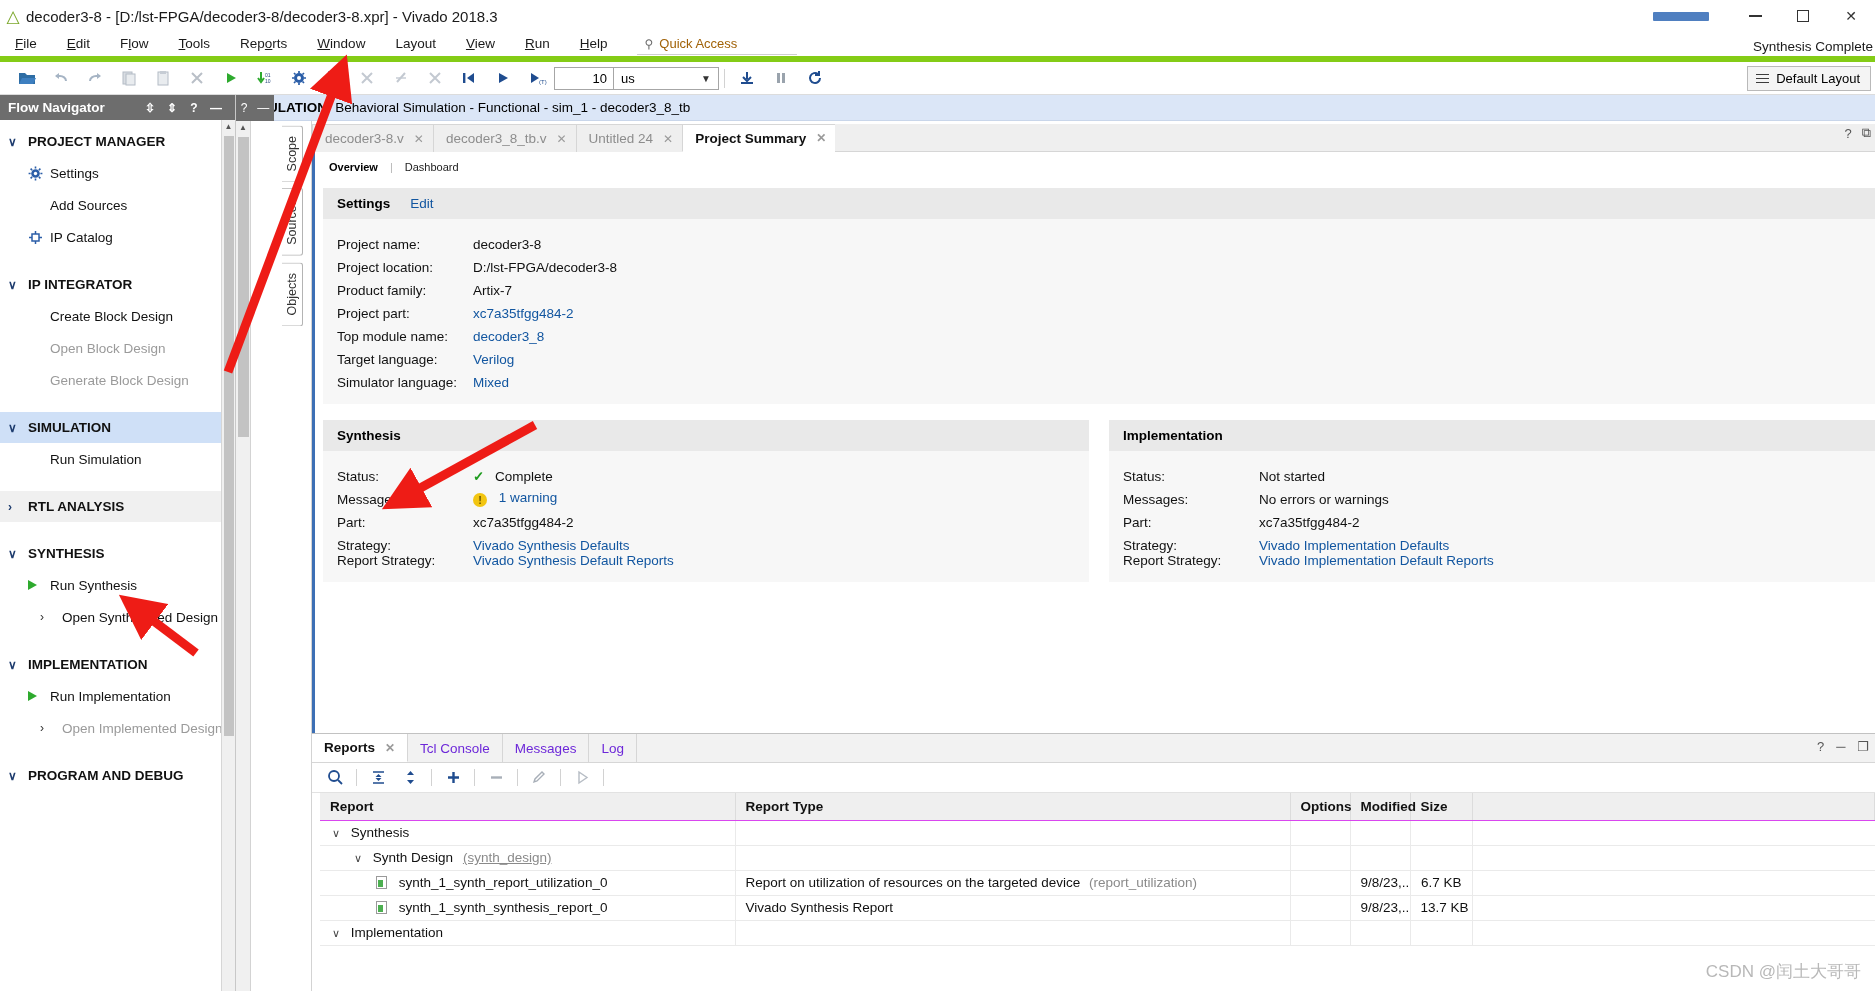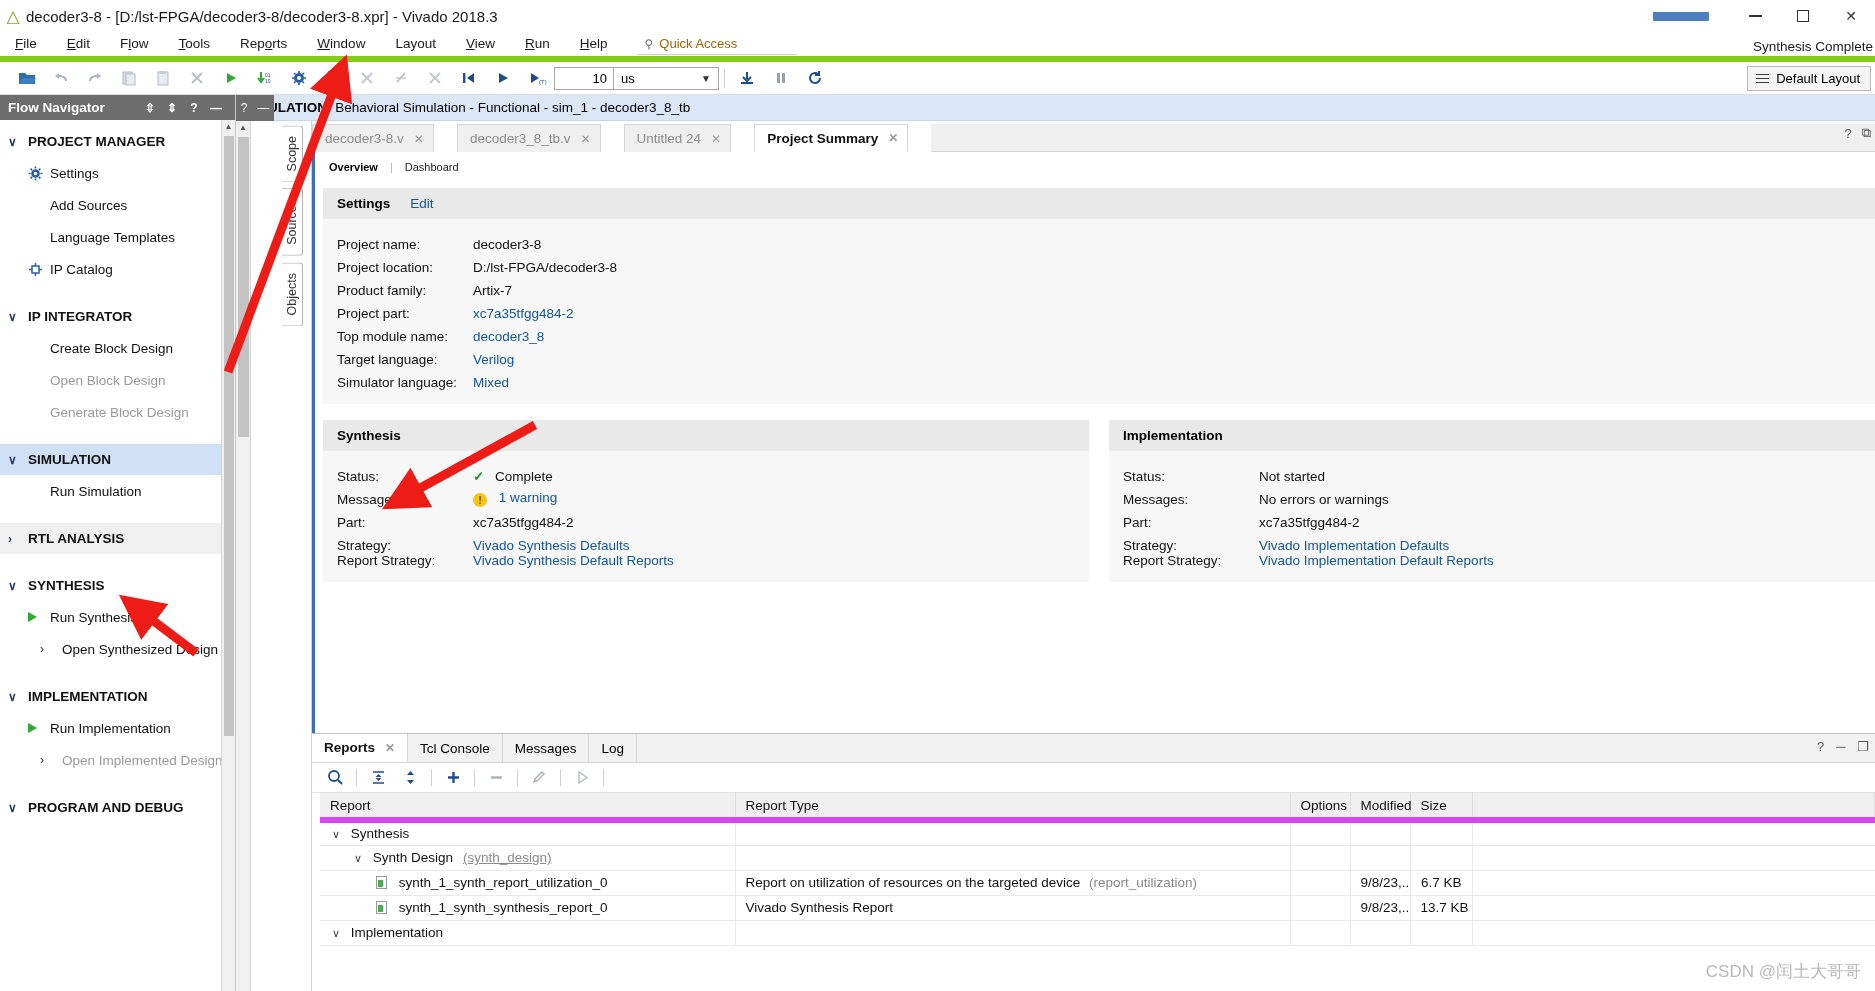--- a/index.html
+++ b/index.html
@@ -132,21 +132,21 @@
     padding: 10px 3px; margin-bottom: 6px; font-size: 12.5px; color: #333;
     border-radius: 3px 0 0 3px;
   }
   .vscroll { width: 15px; background: #f0f0f0; border-right: 1px solid #d3d3d3; position: relative; }
   .vscroll .thumb { position: absolute; top: 16px; left: 2px; width: 11px; height: 300px; background: #c3c3c3; }
   .vscroll .arr { text-align: center; font-size: 8px; color: #555; line-height: 14px; }
 
   .docarea { flex: 1; display: flex; flex-direction: column; min-width: 0; }
 
   
-  .doctabs { height: 31px; display: flex; align-items: flex-end; background: #ffffff; position: relative; gap: 24px; }
+  .doctabs { height: 31px; display: flex; align-items: flex-end; background: #ffffff; position: relative; }
   .dtab {
     height: 28px; display: flex; align-items: center; gap: 10px;
     padding: 0 9px 0 12px; font-size: 13.5px; color: #8d8d8d;
     background: #efefef; border: 1px solid #d6d6d6; border-bottom: none;
     margin-right: -1px;
   }
   .dtab.active { background: #ffffff; color: #111; font-weight: bold; border-bottom: 1px solid #fff; }
   .dtab .x { color: #9a9a9a; font-size: 12px; }
   .doctabs-fill { flex: 1; height: 28px; background: #efefef; border-bottom: 1px solid #d6d6d6; }
   .doctabs-right { position: absolute; right: 4px; top: 4px; display: flex; gap: 10px; align-items: center; font-size: 13px; color: #555; }
@@ -174,31 +174,31 @@
   .warn-dot {
     display: inline-block; width: 14px; height: 14px; border-radius: 50%;
     background: #f2c511; color: #6b5500; font-size: 11px; font-weight: bold;
     text-align: center; line-height: 14px; margin-right: 8px; vertical-align: -2px;
   }
   .clip-row { height: 15px; overflow: hidden; }
 
   
   .console { height: 258px; border-top: 1px solid #c2c2c2; background: #fff; display: flex; flex-direction: column; }
   .ctabs { height: 29px; display: flex; align-items: flex-end; background: #f2f2f2; position: relative; border-bottom: 1px solid #d6d6d6; }
-  .ctab { height: 28px; display: flex; align-items: center; gap: 10px; padding: 0 12px; font-size: 13.5px; color: #000000; border-right: 1px solid #d6d6d6; }
+  .ctab { height: 28px; display: flex; align-items: center; gap: 10px; padding: 0 12px; font-size: 13.5px; color: #6d28d9; border-right: 1px solid #d6d6d6; }
   .ctab.active { background: #ffffff; color: #111; font-weight: bold; border-bottom: 1px solid #fff; }
   .ctabs-right { position: absolute; right: 6px; top: 5px; display: flex; gap: 12px; align-items: center; font-size: 13px; color: #555; }
   .ctools { height: 30px; display: flex; align-items: center; padding-left: 8px; gap: 2px; border-bottom: 1px solid #e2e2e2; }
   .ctool { width: 30px; height: 24px; display: flex; align-items: center; justify-content: center; }
   .ctool-sep { width: 1px; height: 17px; background: #d2d2d2; margin: 0 4px; }
 
   table.rtbl { border-collapse: collapse; width: 100%; font-size: 13.5px; table-layout: fixed; }
   table.rtbl th {
-    background: #efefef; font-weight: normal; text-align: left; height: 27px;
-    padding: 0 10px; border-right: 1px solid #dcdcdc; border-bottom: 6px solid #d946ef; color: #111;
+    background: #efefef; font-weight: bold; text-align: left; height: 27px;
+    padding: 0 10px; border-right: 1px solid #dcdcdc; border-bottom: 1px solid #d946ef; color: #111;
   }
   table.rtbl td { height: 25px; padding: 0 10px; border-right: 1px solid #eaeaea; border-bottom: 1px solid #eaeaea; color: #111; white-space: nowrap; overflow: hidden; }
   td.num { text-align: right; }
   .tree-chev { color: #444; font-size: 11px; margin-right: 7px; }
   .muted { color: #8a8a8a; }
   .doc-ico {
     display: inline-block; width: 11px; height: 13px; border: 1px solid #9a9a9a; background: #fff;
     position: relative; margin-right: 8px; vertical-align: -2px;
   }
   .doc-ico:after { content: ""; position: absolute; left: 1px; bottom: 1px; width: 5px; height: 7px; background: #4caf50; }
@@ -401,23 +401,20 @@
             <svg width="15" height="15">
                 <circle cx="7.5" cy="7.5" r="4.3" fill="#2b5ea8"></circle>
                 <circle cx="7.5" cy="7.5" r="1.7" fill="#fff"></circle>
                 <path d="M7.5 0.6v2M7.5 12.4v2M0.6 7.5h2M12.4 7.5h2M2.6 2.6l1.5 1.5M10.9 10.9l1.5 1.5M12.4 2.6l-1.5 1.5M4.1 10.9l-1.5 1.5" stroke="#2b5ea8" stroke-width="1.6"></path>
               </svg>
           </span>
           <span>Settings</span>
         </div>
         <div class="fn-item noico">
           <span>Add Sources</span>
-        </div>
-        <div class="fn-item noico">
-          <span>Language Templates</span>
         </div>
         <div class="fn-item">
           <span class="ico">
             <svg width="15" height="15">
                 <rect x="4" y="4" width="7" height="7" fill="none" stroke="#2b5ea8" stroke-width="1.5"></rect>
                 <path d="M7.5 1v3M7.5 11v3M1 7.5h3M11 7.5h3" stroke="#2b5ea8" stroke-width="1.5"></path>
               </svg>
           </span>
           <span>IP Catalog</span>
         </div>

